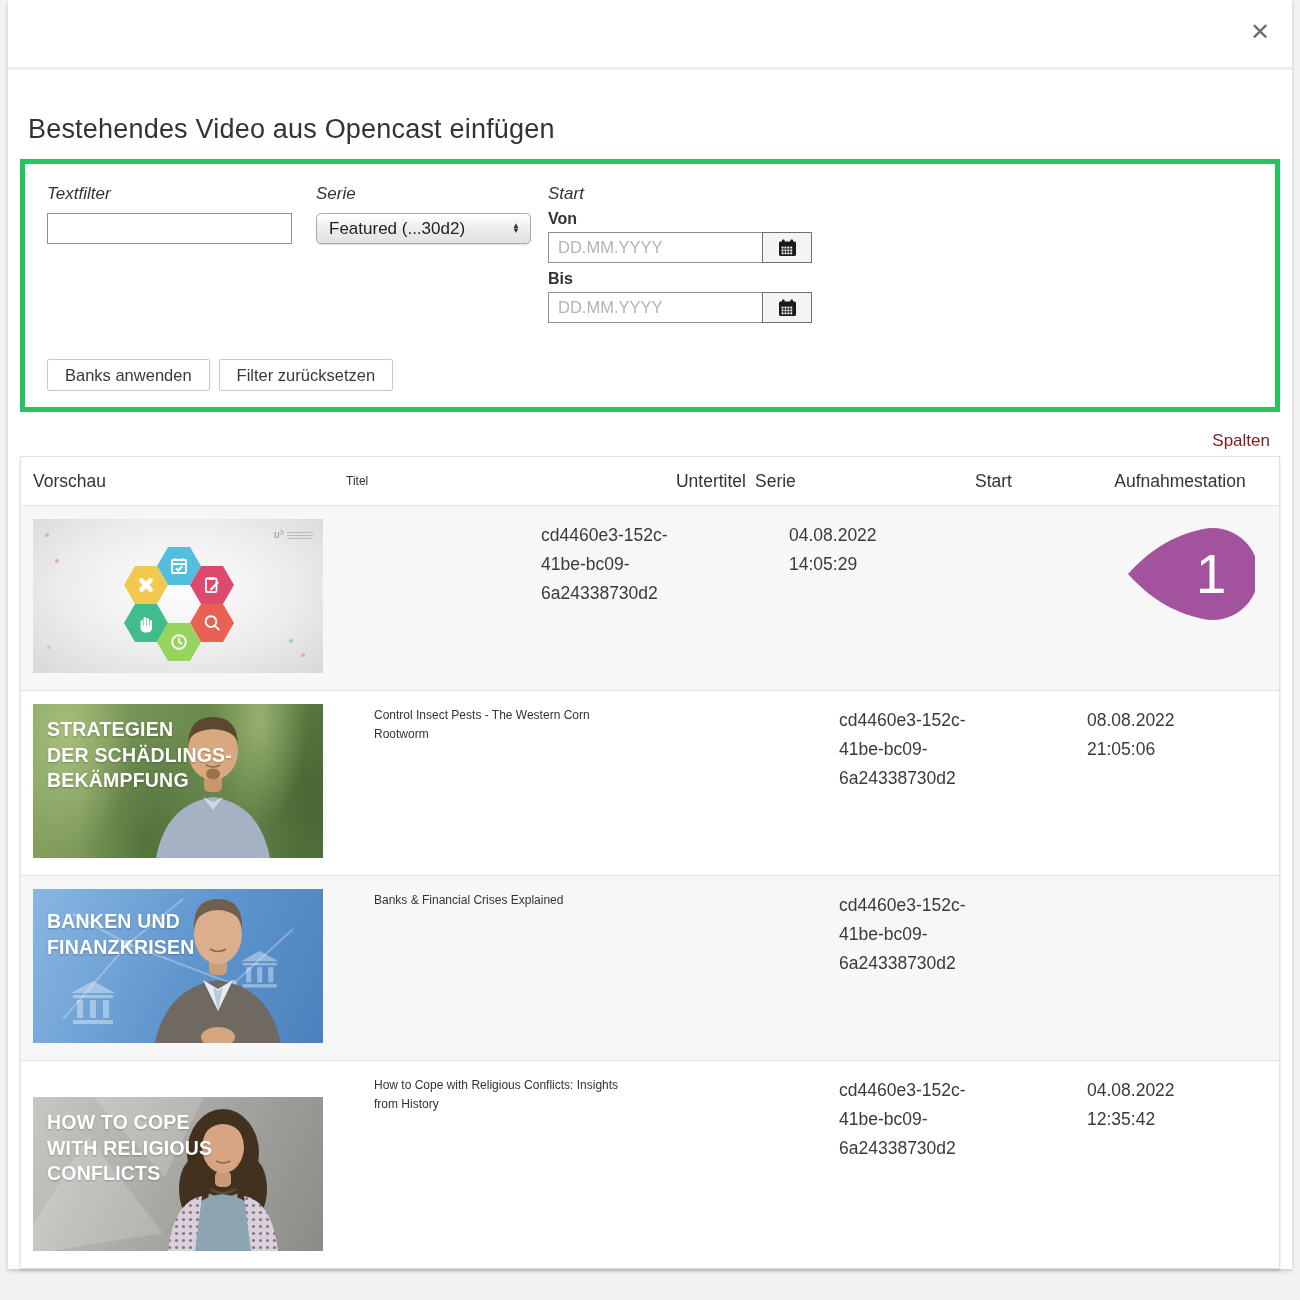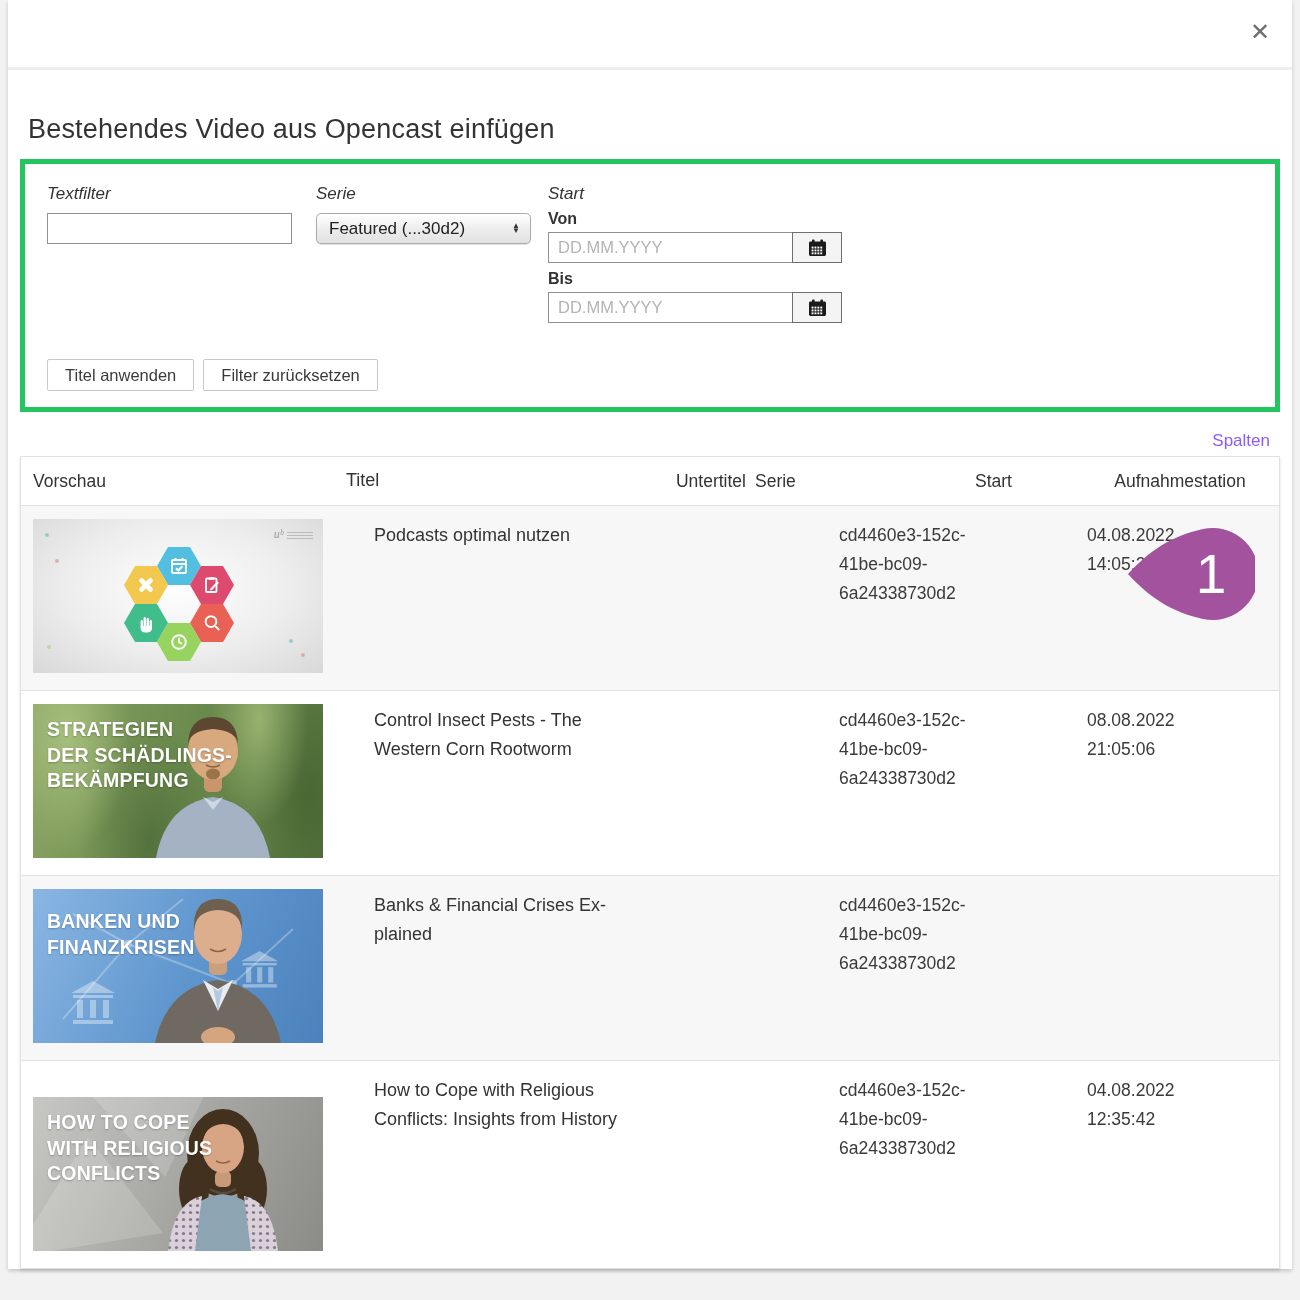--- a/index.html
+++ b/index.html
@@ -57,57 +57,57 @@
     background:linear-gradient(#ffffff,#ececec 55%,#e2e2e2);
     box-shadow:0 1px 1px rgba(0,0,0,.12);
     display:flex; align-items:center; justify-content:space-between;
     padding:0 10px 0 12px; font-size:17px; color:#222; cursor:pointer;
   }
   .sel-arrows { display:flex; flex-direction:column; line-height:.62; }
   .sel-arrows span { font-size:8px; color:#333; }
   .g-start { margin-left:17px; }
   .date-group { display:flex; margin-bottom:7px; }
   .date-input {
-    width:245px; height:31px; border:1px solid #919191; background:#fff;
+    width:215px; height:31px; border:1px solid #919191; background:#fff;
     font-size:16.5px; padding:0 9px; font-family:inherit; color:#4d7c0f;
   }
   .date-input::placeholder { color:#b4b4b4; }
   .cal-btn {
     width:50px; height:31px; margin-left:-1px;
     border:1px solid #6f6f6f; background:#f4f4f4;
     display:flex; align-items:center; justify-content:center; cursor:pointer;
   }
   .btn-row { margin-top:29px; display:flex; }
   .filter-btn {
     height:32px; padding:0 17px; margin-right:9px;
     border:1px solid #c9c9c9; background:#fff; border-radius:2px;
     font-size:16.5px; color:#3a3a3a; font-family:inherit; cursor:pointer;
   }
   
   .spalten-row { text-align:right; margin:19px 10px 5px 0; }
-  .spalten { font-size:17px; color:#8b5cf6; cursor:pointer; }
+  .spalten { font-size:17px; color:#7f1d1d; cursor:pointer; }
   
   .video-table {
     border:1px solid #e2e2e2;
     box-shadow:0 2px 3px rgba(0,0,0,.13);
     background:#fff;
   }
   .t-head {
     display:flex; align-items:center; height:48px;
     padding:0 20px 0 12px; font-size:17.5px; color:#333; background:#fff;
   }
   .t-row {
     display:flex; align-items:flex-start; min-height:180px;
     padding:0 20px 0 12px; border-top:1px solid #e2e2e2; position:relative;
     cursor:pointer;
     gap:28px;
   }
   .t-row.odd { background:#f7f7f7; }
   .c1 { width:313px; flex:none; }
-  .c2 { width:270px; flex:none; font-size:18px; line-height:1.6; padding-top:15px;
+  .c2 { width:270px; flex:none; font-size:12px; line-height:1.6; padding-top:15px;
         color:#333; overflow-wrap:break-word; }
   .c3 { width:130px; flex:none; text-align:right; font-size:17.5px; padding-top:15px; }
   .c4 { width:160px; flex:none; margin-left:9px; font-size:17.5px; line-height:1.65;
         padding-top:15px; overflow-wrap:break-word; }
   .c5 { width:111px; flex:none; margin-left:60px; font-size:17.5px; line-height:1.65;
         padding-top:15px; }
   .c6 { width:160px; flex:none; margin-left:14px; font-size:17.5px; padding-top:15px;text-align:center; }
   .t-head .c2,.t-head .c3,.t-head .c4,.t-head .c5,.t-head .c6 { padding-top:0; line-height:1.2; }
   
   .thumb {
@@ -239,21 +239,21 @@
                     <rect x="9.4" y="13.4" width="1.9" height="1.9"></rect>
                     <rect x="12.3" y="13.4" width="1.9" height="1.9"></rect>
                 </g>
               </svg>
             </button>
           </div>
         </div>
       </div>
 
       <div class="btn-row">
-        <button class="filter-btn">Titel anwenden</button>
+        <button class="filter-btn">Banks anwenden</button>
         <button class="filter-btn">Filter zurücksetzen</button>
       </div>
     </div>
 
     <div class="spalten-row">
       <span class="spalten">Spalten</span>
     </div>
 
     <div class="video-table">
 
@@ -310,21 +310,20 @@
               </svg>
             </div>
             <div class="hex hx-bottom">
               <svg viewBox="0 0 20 20" fill="none" stroke="#fff" stroke-width="1.9">
                 <circle cx="10" cy="10" r="6.8"></circle>
                 <path d="M10 5.8V10l3 2"></path>
               </svg>
             </div>
           </div>
         </div>
-        <div class="c2">Podcasts optimal nutzen</div>
         <div class="c3"></div>
         <div class="c4">cd4460e3-152c-41be-bc09-6a24338730d2</div>
         <div class="c5">04.08.2022 14:05:29</div>
         <div class="c6"></div>
 
         <svg class="marker" width="128" height="100" viewBox="0 0 128 100">
           <path d="M1 50 C22 27 44 12 76 5 A46 46 0 1 1 76 95 C44 88 22 73 1 50 Z" fill="#a3529d"></path>
           <text x="84" y="69" font-size="55" fill="#ffffff" text-anchor="middle">1</text>
         </svg>
       </div>

